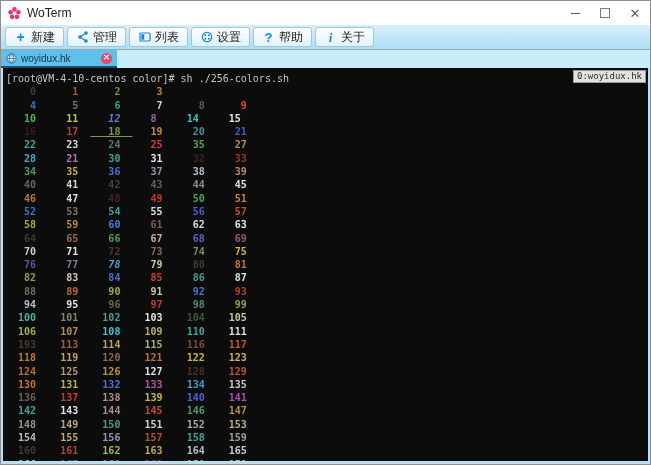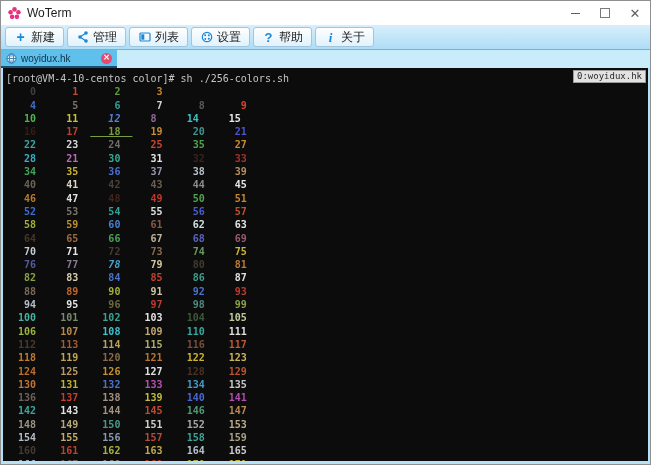--- a/index.html
+++ b/index.html
@@ -178,21 +178,21 @@
 <span style="color: rgb(63, 111, 208);">   52  </span><span style="color: rgb(124, 116, 104);">   53  </span><span style="color: rgb(51, 163, 154);">   54  </span><span style="color: rgb(224, 224, 224);">   55  </span><span style="color: rgb(74, 94, 208);">   56  </span><span style="color: rgb(194, 80, 46);">   57  </span>
 <span style="color: rgb(158, 176, 58);">   58  </span><span style="color: rgb(187, 144, 50);">   59  </span><span style="color: rgb(74, 126, 210);">   60  </span><span style="color: rgb(138, 90, 72);">   61  </span><span style="color: rgb(207, 224, 228);">   62  </span><span style="color: rgb(228, 228, 228);">   63  </span>
 <span style="color: rgb(74, 53, 40);">   64  </span><span style="color: rgb(160, 106, 64);">   65  </span><span style="color: rgb(74, 160, 90);">   66  </span><span style="color: rgb(194, 180, 154);">   67  </span><span style="color: rgb(90, 98, 194);">   68  </span><span style="color: rgb(154, 90, 116);">   69  </span>
 <span style="color: rgb(200, 204, 208);">   70  </span><span style="color: rgb(230, 230, 230);">   71  </span><span style="color: rgb(70, 60, 50);">   72  </span><span style="color: rgb(140, 106, 78);">   73  </span><span style="color: rgb(106, 154, 98);">   74  </span><span style="color: rgb(201, 187, 58);">   75  </span>
 <span style="color: rgb(86, 90, 160);">   76  </span><span style="color: rgb(138, 122, 146);">   77  </span><span style="color: rgb(74, 158, 201); font-style: italic;">   78  </span><span style="color: rgb(210, 201, 160);">   79  </span><span style="color: rgb(68, 58, 48);">   80  </span><span style="color: rgb(192, 122, 52);">   81  </span>
 <span style="color: rgb(138, 160, 70);">   82  </span><span style="color: rgb(214, 207, 174);">   83  </span><span style="color: rgb(74, 114, 204);">   84  </span><span style="color: rgb(196, 64, 46);">   85  </span><span style="color: rgb(62, 158, 138);">   86  </span><span style="color: rgb(226, 226, 226);">   87  </span>
 <span style="color: rgb(122, 106, 90);">   88  </span><span style="color: rgb(194, 102, 46);">   89  </span><span style="color: rgb(164, 176, 64);">   90  </span><span style="color: rgb(207, 196, 164);">   91  </span><span style="color: rgb(74, 114, 210);">   92  </span><span style="color: rgb(192, 58, 44);">   93  </span>
 <span style="color: rgb(180, 194, 204);">   94  </span><span style="color: rgb(228, 228, 228);">   95  </span><span style="color: rgb(106, 106, 58);">   96  </span><span style="color: rgb(196, 58, 42); margin-top: 48px;">   97  </span><span style="color: rgb(78, 138, 128);">   98  </span><span style="color: rgb(138, 164, 70);">   99  </span>
 <span style="color: rgb(68, 178, 160);">  100  </span><span style="color: rgb(122, 138, 106);">  101  </span><span style="color: rgb(58, 164, 144);">  102  </span><span style="color: rgb(226, 226, 226);">  103  </span><span style="color: rgb(62, 90, 58);">  104  </span><span style="color: rgb(194, 204, 154);">  105  </span>
 <span style="color: rgb(154, 180, 62);">  106  </span><span style="color: rgb(187, 138, 74);">  107  </span><span style="color: rgb(62, 194, 201);">  108  </span><span style="color: rgb(194, 168, 106);">  109  </span><span style="color: rgb(58, 168, 160);">  110  </span><span style="color: rgb(224, 224, 224);">  111  </span>
-<span style="color: rgb(74, 58, 42);">  112  </span><span style="color: rgb(164, 90, 54); text-align: right;">  113  </span><span style="color: rgb(188, 164, 90);">  114  </span><span style="color: rgb(176, 176, 98);">  115  </span><span style="color: rgb(122, 78, 58);">  116  </span><span style="color: rgb(192, 90, 50);">  117  </span>
+<span style="color: rgb(74, 58, 42);">  193  </span><span style="color: rgb(164, 90, 54); text-align: right;">  113  </span><span style="color: rgb(188, 164, 90);">  114  </span><span style="color: rgb(176, 176, 98);">  115  </span><span style="color: rgb(122, 78, 58);">  116  </span><span style="color: rgb(192, 90, 50);">  117  </span>
 <span style="color: rgb(194, 122, 46);">  118  </span><span style="color: rgb(194, 164, 78); margin-top: 40px;">  119  </span><span style="color: rgb(138, 106, 74);">  120  </span><span style="color: rgb(187, 116, 46);">  121  </span><span style="color: rgb(204, 180, 46);">  122  </span><span style="color: rgb(201, 180, 90);">  123  </span>
 <span style="color: rgb(187, 110, 46);">  124  </span><span style="color: rgb(187, 154, 100);">  125  </span><span style="color: rgb(194, 146, 46);">  126  </span><span style="color: rgb(226, 226, 226);">  127  </span><span style="color: rgb(74, 50, 34);">  128  </span><span style="color: rgb(187, 84, 46);">  129  </span>
 <span style="color: rgb(194, 116, 46);">  130  </span><span style="color: rgb(194, 180, 46);">  131  </span><span style="color: rgb(74, 114, 204);">  132  </span><span style="color: rgb(187, 78, 176);">  133  </span><span style="color: rgb(62, 158, 201);">  134  </span><span style="color: rgb(201, 201, 201);">  135  </span>
 <span style="color: rgb(106, 98, 90); margin-top: 40px;">  136  </span><span style="color: rgb(204, 58, 42);">  137  </span><span style="color: rgb(164, 146, 130);">  138  </span><span style="color: rgb(196, 187, 58);">  139  </span><span style="color: rgb(74, 102, 210);">  140  </span><span style="color: rgb(176, 78, 176);">  141  </span>
 <span style="color: rgb(58, 168, 154);">  142  </span><span style="color: rgb(226, 226, 226);">  143  </span><span style="color: rgb(164, 146, 130);">  144  </span><span style="color: rgb(194, 74, 50);">  145  </span><span style="color: rgb(78, 154, 122);">  146  </span><span style="color: rgb(187, 138, 84);">  147  </span>
 <span style="color: rgb(154, 146, 130);">  148  </span><span style="color: rgb(187, 168, 122);">  149  </span><span style="color: rgb(74, 154, 138);">  150  </span><span style="color: rgb(210, 210, 204);">  151  </span><span style="color: rgb(168, 168, 168);">  152  </span><span style="color: rgb(187, 172, 138);">  153  </span>
 <span style="color: rgb(180, 188, 196);">  154  </span><span style="color: rgb(194, 172, 106);">  155  </span><span style="color: rgb(138, 154, 180);">  156  </span><span style="color: rgb(187, 74, 58);">  157  </span><span style="color: rgb(58, 164, 154);">  158  </span><span style="color: rgb(170, 160, 138);">  159  </span>
 <span style="color: rgb(68, 58, 50);">  160  </span><span style="color: rgb(194, 64, 46);">  161  </span><span style="color: rgb(164, 180, 62);">  162  </span><span style="color: rgb(194, 168, 78);">  163  </span><span style="color: rgb(180, 194, 204);">  164  </span><span style="color: rgb(204, 204, 204);">  165  </span>
 <span style="color: rgb(168, 188, 201);">  166  </span><span style="color: rgb(106, 98, 90);">  167  </span><span style="color: rgb(138, 130, 114);">  168  </span><span style="color: rgb(194, 58, 42);">  169  </span><span style="color: rgb(164, 180, 62);">  170  </span><span style="color: rgb(201, 180, 46);">  171  </span>
 </pre>

